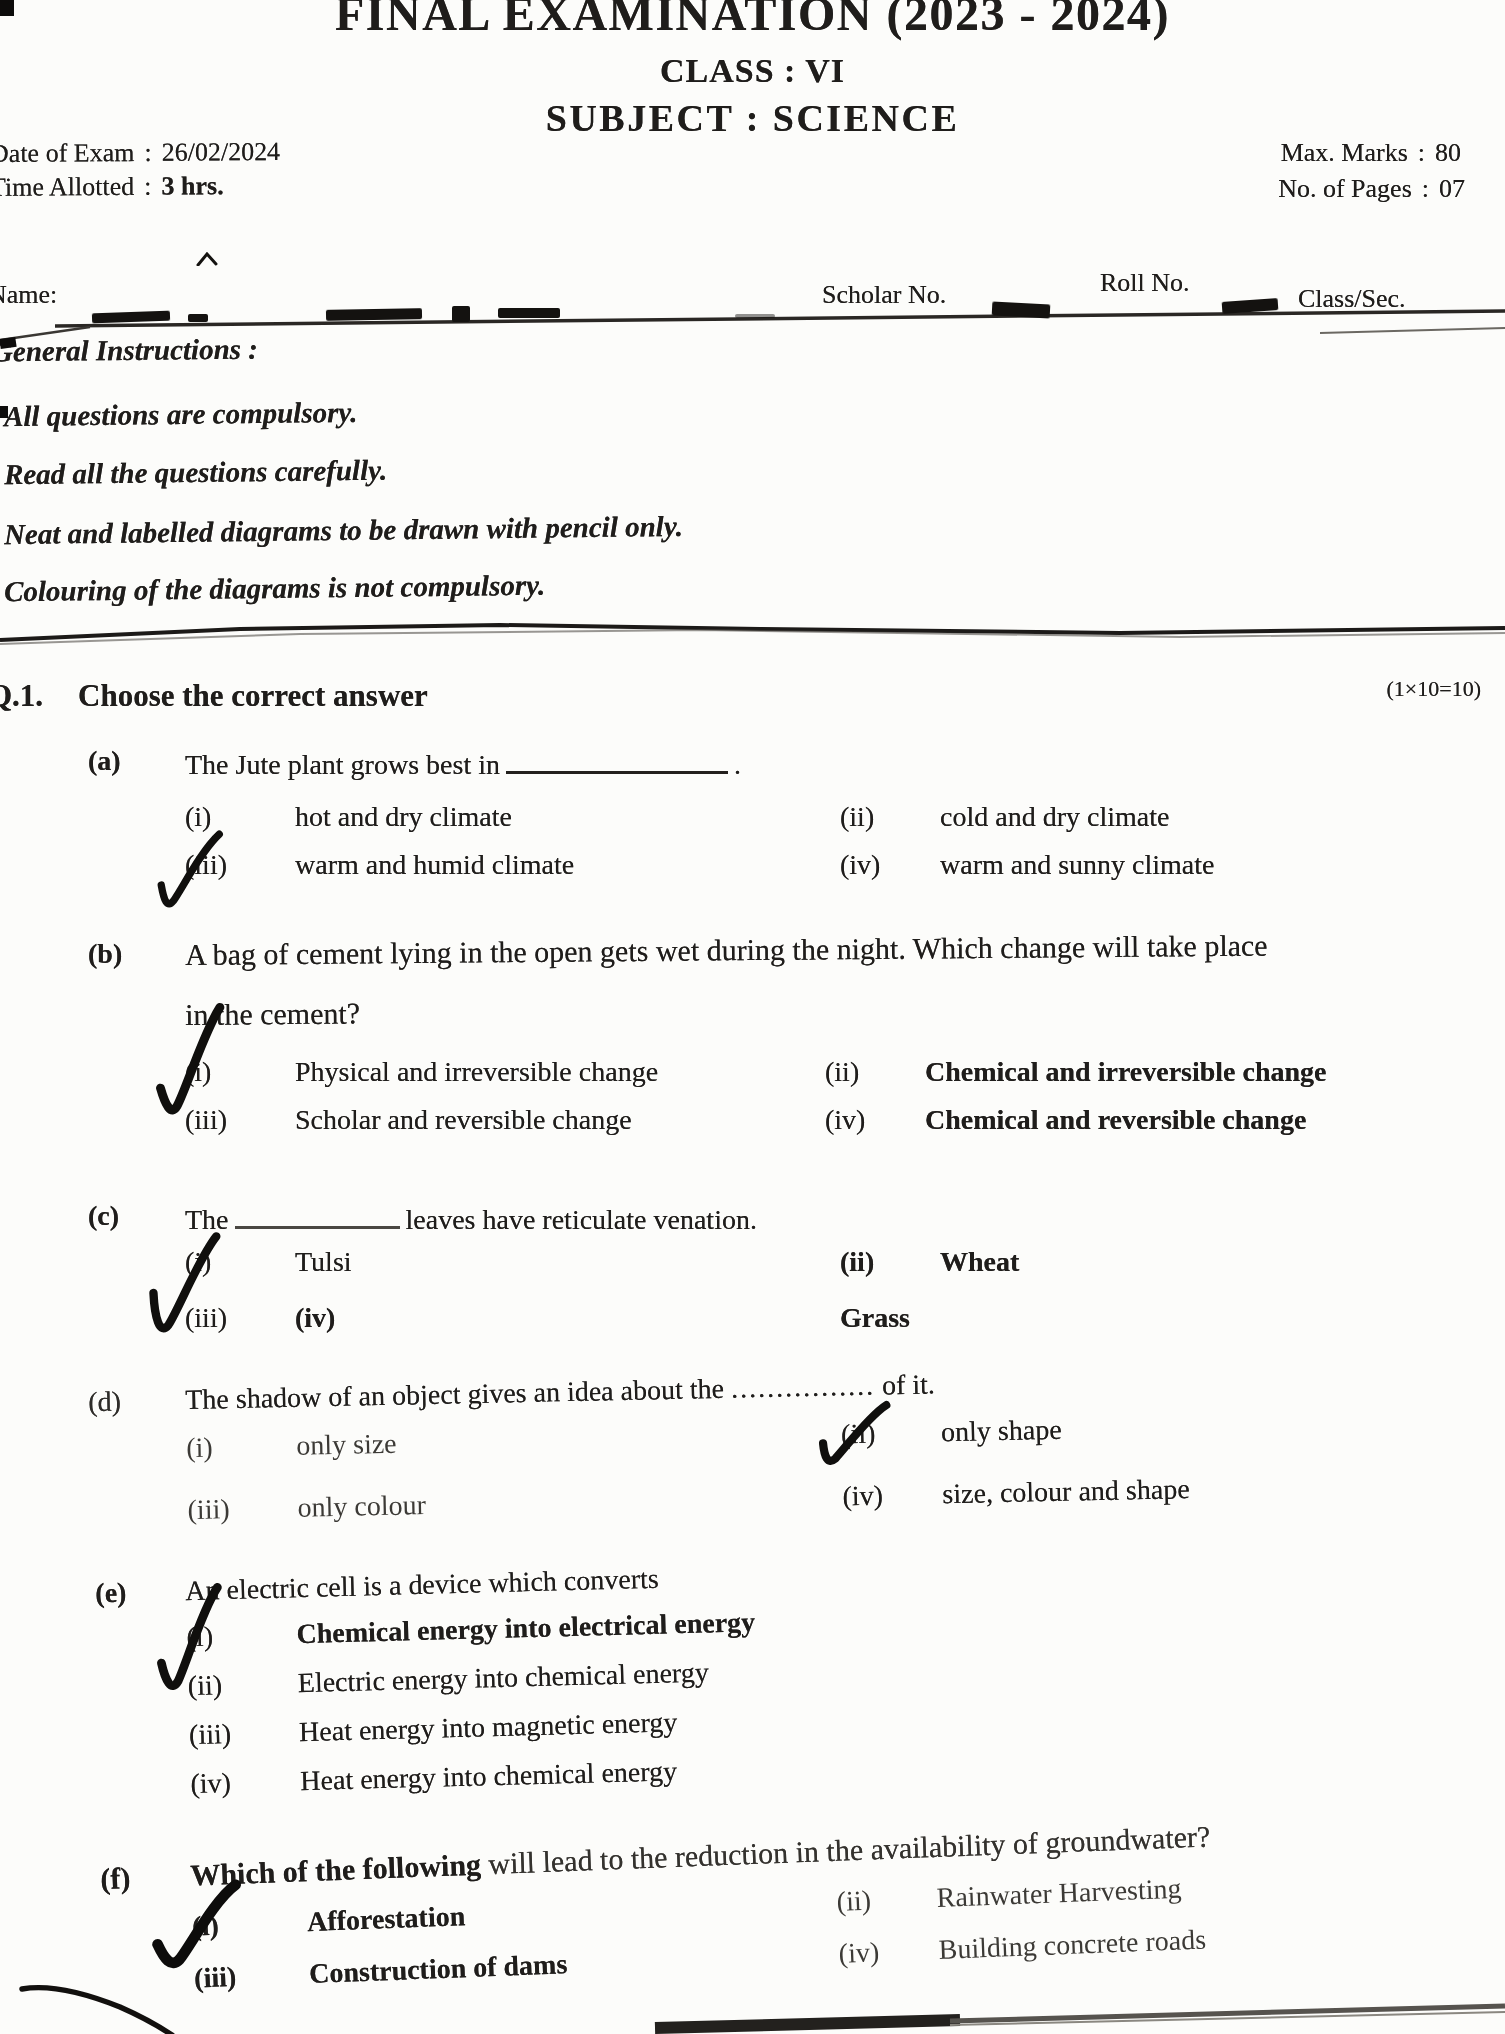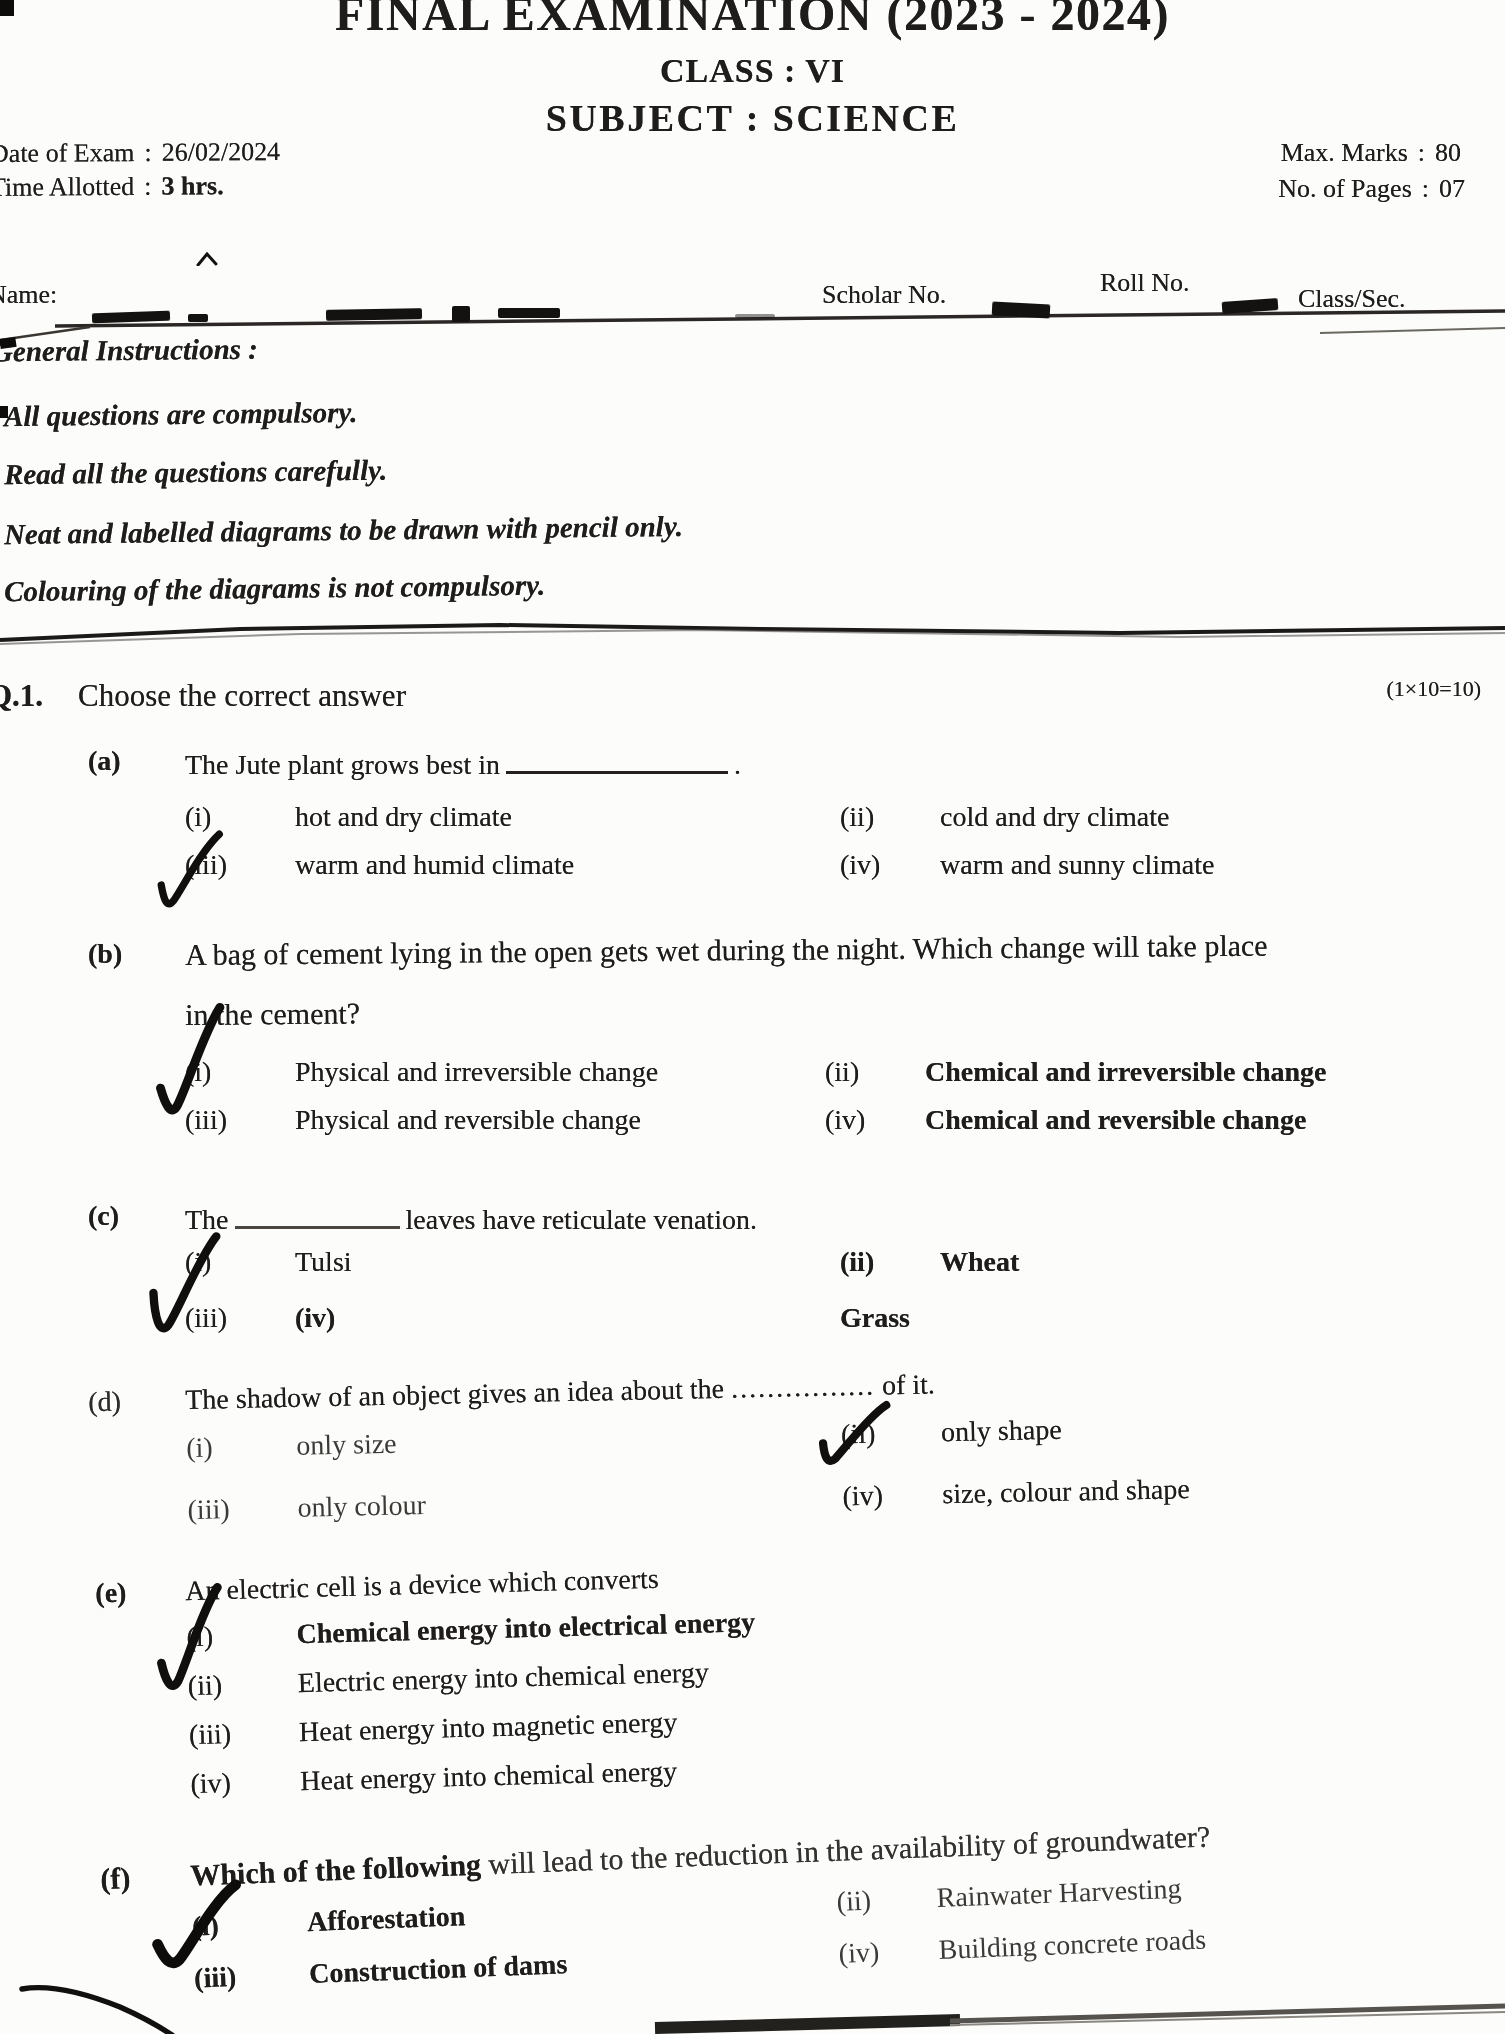--- a/index.html
+++ b/index.html
@@ -37,21 +37,21 @@
   .stu-class{left:1298px;top:284px;text-align:center;}
   .scribble{position:absolute;background:#141210;border-radius:2px;filter:blur(.7px);}
 
   
   .gi-head{top:334px;left:-8px;font-size:29px;font-weight:bold;font-style:italic;transform:rotate(-.6deg);}
   .gi-item{left:4px;font-size:29px;font-weight:bold;font-style:italic;transform:rotate(-.7deg);white-space:nowrap;}
   .gi-0{top:398px;}.gi-1{top:456px;}.gi-2{top:514px;}.gi-3{top:572px;}
 
   
   .q1num{top:678px;left:-12px;font-size:31px;font-weight:bold;}
-  .q1head{top:678px;left:78px;font-size:31px;font-weight:normal;}
+  .q1head{top:678px;left:78px;font-size:31px;font-weight:bold;}
   .q1marks{top:676px;right:24px;font-size:22px;font-weight:normal;}
 
   
   .part{position:absolute;left:0;width:1505px;}
   .plabel{position:absolute;font-size:28px;font-weight:bold;}
   .qtext{margin-left:185px;font-size:28px;white-space:nowrap;}
   .opts{margin-left:185px;display:grid;grid-template-columns:110px 545px 100px auto;row-gap:16px;font-size:28px;margin-top:20px;}
   .opts1{grid-template-columns:110px auto;}
   .num{display:inline-block;}
   .numwrap{position:relative;display:inline-block;}
@@ -182,21 +182,21 @@
       <span class="numwrap">
         <svg class="tick" style="left:-34px;top:-54px;" width="76" height="120" viewBox="0 0 64 100">
             <path d="M8 72 C12 86 17 96 22 87 C30 72 44 26 58 4" fill="none" stroke="#100f0d" stroke-width="7.5" stroke-linecap="round"></path>
           </svg>
         <span class="num">(i)</span>
       </span>
       <span>Physical and irreversible change</span>
       <span class="num">(ii)</span>
       <span class="bold">Chemical and irreversible change</span>
       <span class="num">(iii)</span>
-      <span>Physical and reversible change</span>
+      <span>Scholar and reversible change</span>
       <span class="num">(iv)</span>
       <span class="bold">Chemical and reversible change</span>
     </div>
   </section>
 
   <section class="part part-c">
     <span class="plabel ink">(c)</span>
     <div class="qtext ink">
       <span>The</span><span class="blank" style="width:165px;border-bottom-color:#4a4742;"></span><span>leaves have reticulate venation.</span>
     </div>

